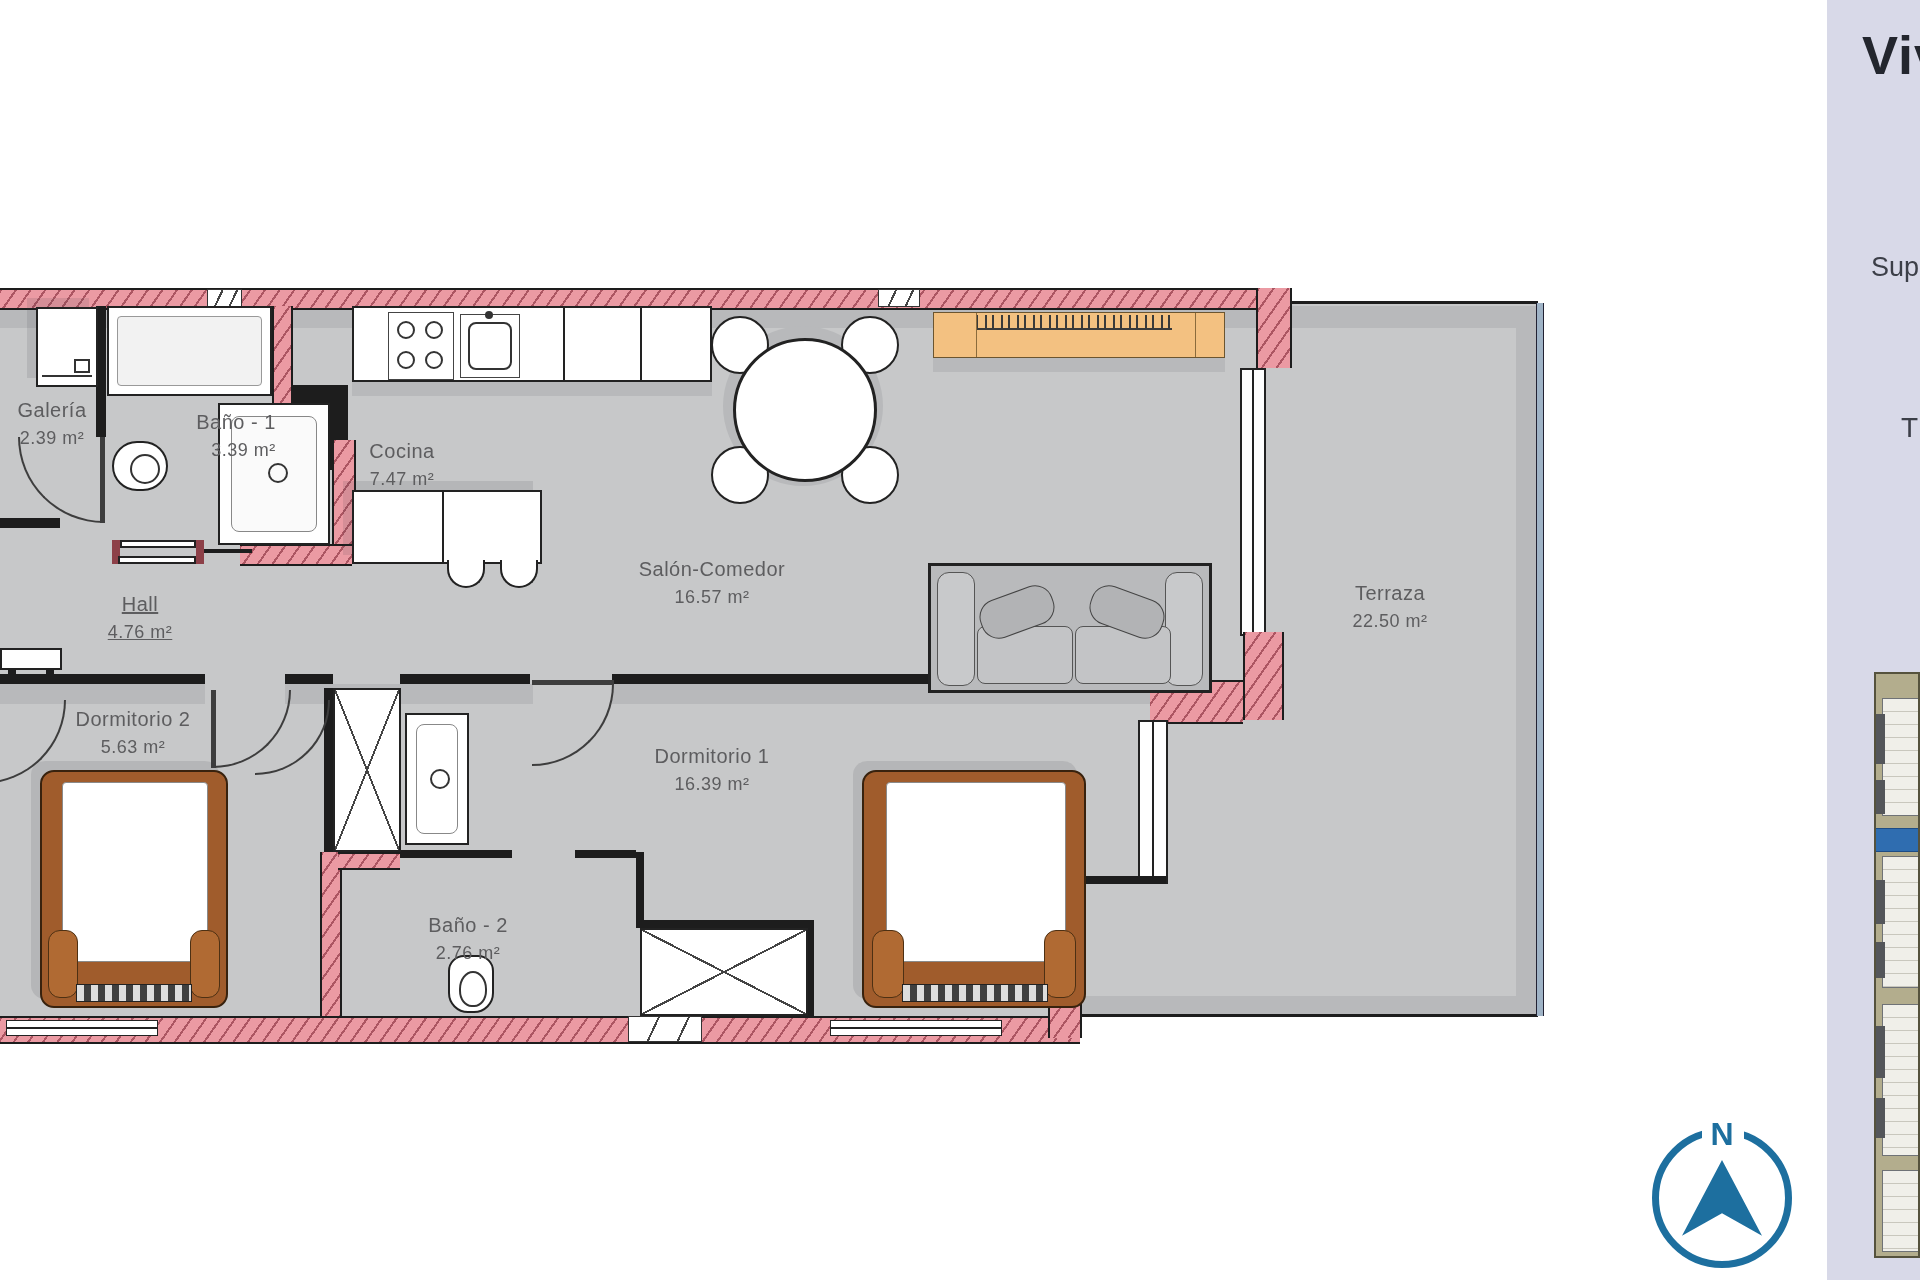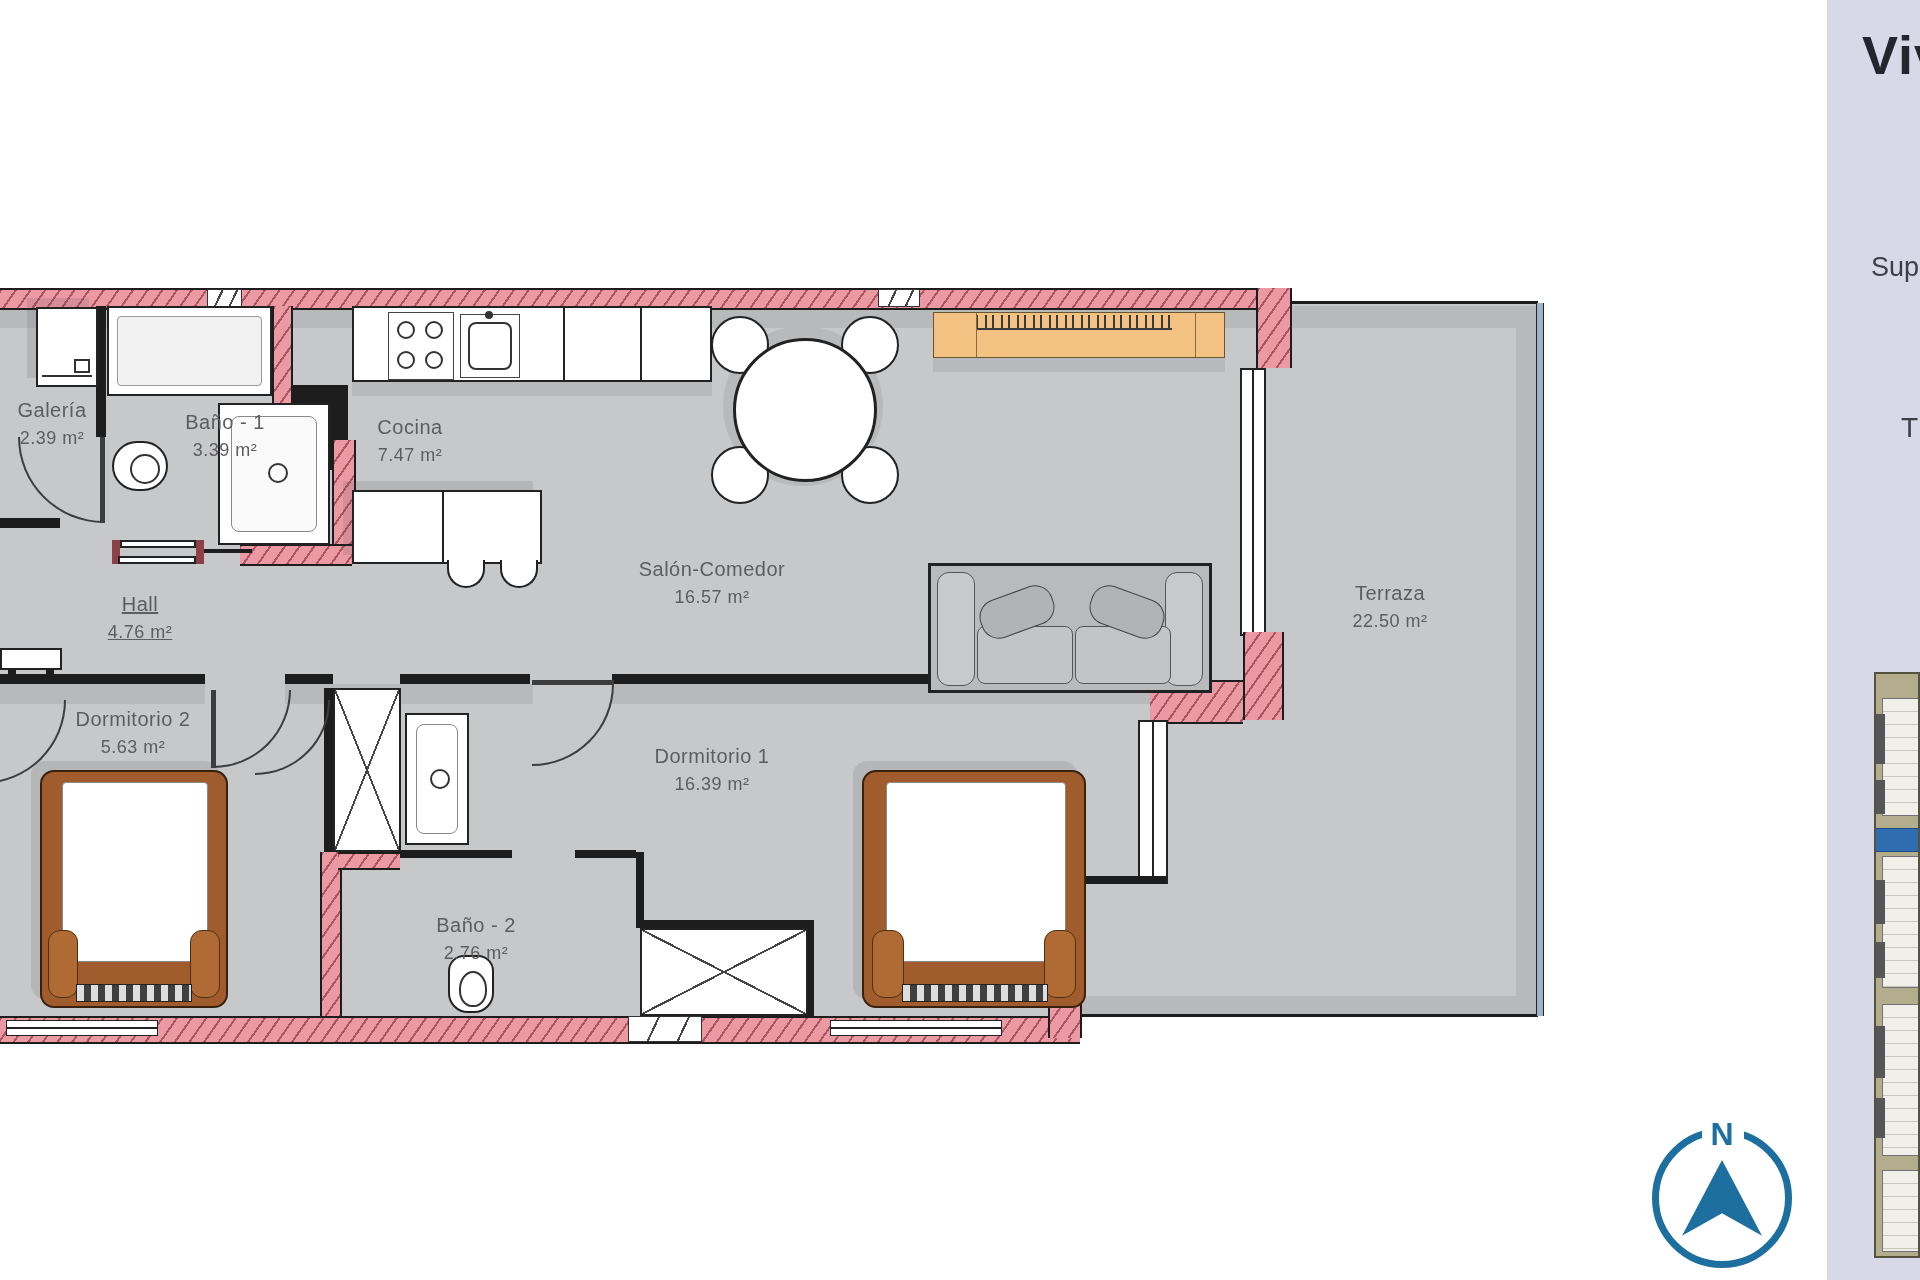--- a/index.html
+++ b/index.html
@@ -220,45 +220,45 @@
     <div class="mattress" style="position:absolute;left:22px;top:10px;width:178px;height:178px;"></div>
     <div class="bolster" style="position:absolute;left:8px;top:158px;width:30px;height:66px;"></div>
     <div class="bolster" style="position:absolute;right:8px;top:158px;width:30px;height:66px;"></div>
     <div class="radiator" style="position:absolute;left:38px;bottom:4px;width:146px;height:18px;"></div>
   </div>
 
   <div class="abs lbl" style="left:52px;top:424px;">
     <span class="rn">Galería</span>
       <span class="ra">2.39 m²</span>
   </div>
-  <div class="abs lbl" style="left:225px;top:436px;">
+  <div class="abs lbl" style="left:236px;top:436px;text-align:right;">
     <span class="rn">Baño - 1</span>
       <span class="ra">3.39 m²</span>
   </div>
-  <div class="abs lbl" style="left:402px;top:441px;margin-left:8px;">
+  <div class="abs lbl" style="left:402px;top:465px;">
     <span class="rn">Cocina</span>
       <span class="ra">7.47 m²</span>
   </div>
   <div class="abs lbl" style="left:140px;top:618px;text-decoration:underline;">
     <span class="rn">Hall</span>
       <span class="ra">4.76 m²</span>
   </div>
   <div class="abs lbl" style="left:712px;top:583px;">
     <span class="rn">Salón-Comedor</span>
       <span class="ra">16.57 m²</span>
   </div>
   <div class="abs lbl" style="left:133px;top:733px;">
     <span class="rn">Dormitorio 2</span>
       <span class="ra">5.63 m²</span>
   </div>
   <div class="abs lbl" style="left:712px;top:770px;">
     <span class="rn">Dormitorio 1</span>
       <span class="ra">16.39 m²</span>
   </div>
-  <div class="abs lbl" style="left:468px;top:939px;margin-left:8px;">
+  <div class="abs lbl" style="left:468px;top:939px;">
     <span class="rn">Baño - 2</span>
       <span class="ra">2.76 m²</span>
   </div>
   <div class="abs lbl" style="left:1390px;top:607px;">
     <span class="rn">Terraza</span>
       <span class="ra">22.50 m²</span>
   </div>
 
   <div id="compass" class="abs">
     <div class="ring"></div>

